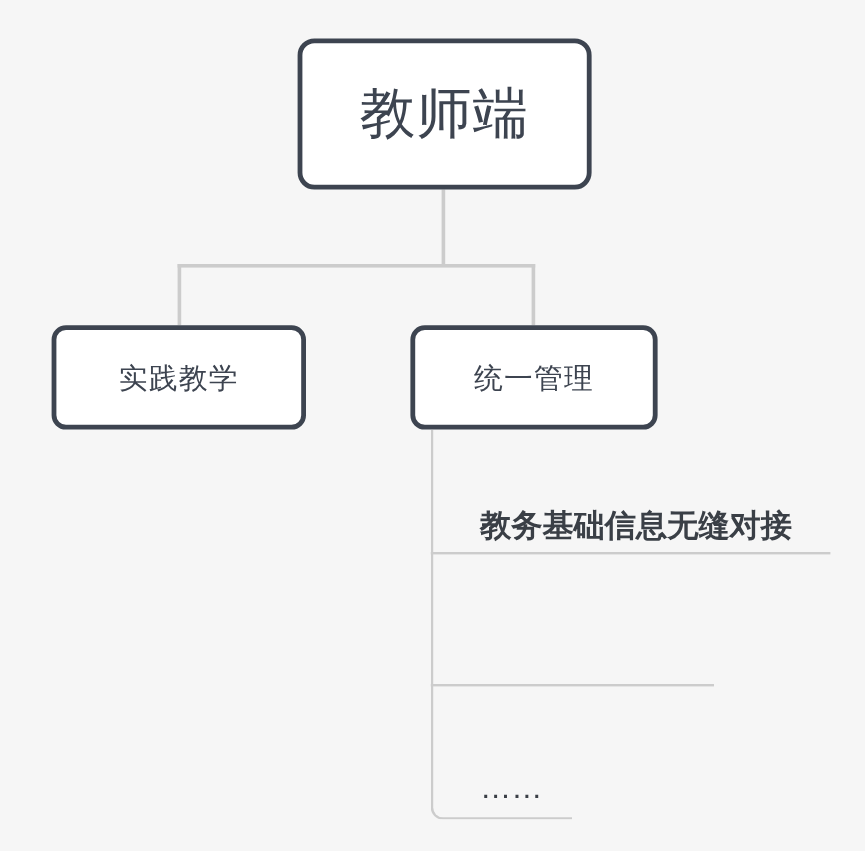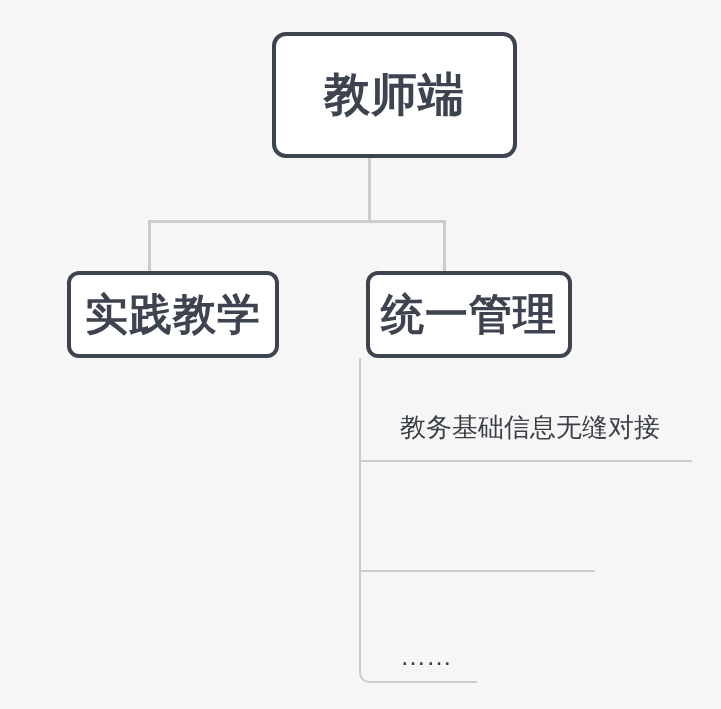--- a/index.html
+++ b/index.html
@@ -26,32 +26,31 @@
     position:absolute;
     background:var(--connector);
   }
   .node{
     position:absolute;
     box-sizing:border-box;
     background:var(--node-fill);
     border:4px solid var(--node-border);
     display:flex;align-items:center;justify-content:center;
     color:var(--node-text);
-    font-weight:bold;
+    font-weight:normal;
     cursor:default;
-    margin-left:24px;
   }
   .node-root{
     left:248px;top:32px;width:245px;height:126px;
     border-radius:14px;
     font-size:46px;letter-spacing:1px;
   }
   .node-branch{
     border-radius:12px;
-    font-size:43px;letter-spacing:1px;
+    font-size:24px;letter-spacing:1px;
   }
   .node-branch-left{left:43px;top:271px;width:212px;height:87px;}
   .node-branch-right{left:342px;top:271px;width:206px;height:87px;align-items:center;}
 
   
   .ln-root-stub{left:368px;top:158px;width:3px;height:64px;}
   .ln-horizontal{left:148px;top:220px;width:298px;height:3px;}
   .ln-left-drop{left:148px;top:220px;width:3px;height:51px;}
   .ln-right-drop{left:443px;top:220px;width:3px;height:51px;}
 
@@ -69,21 +68,21 @@
 
   .subtext{
     position:absolute;
     left:400px;
     color:var(--subtopic-text);
     font-size:26px;
     line-height:32px;
     white-space:nowrap;
     cursor:default;
   }
-  .subtext-1{top:411px;}
+  .subtext-1{top:422px;font-weight:bold;}
   .subtext-2{top:530px;}
   .subtext-3{top:640px;}
 </style>
 </head>
 <body>
 
 <div class="canvas">
 
   <div class="line ln-root-stub"></div>
   <div class="line ln-horizontal"></div>

